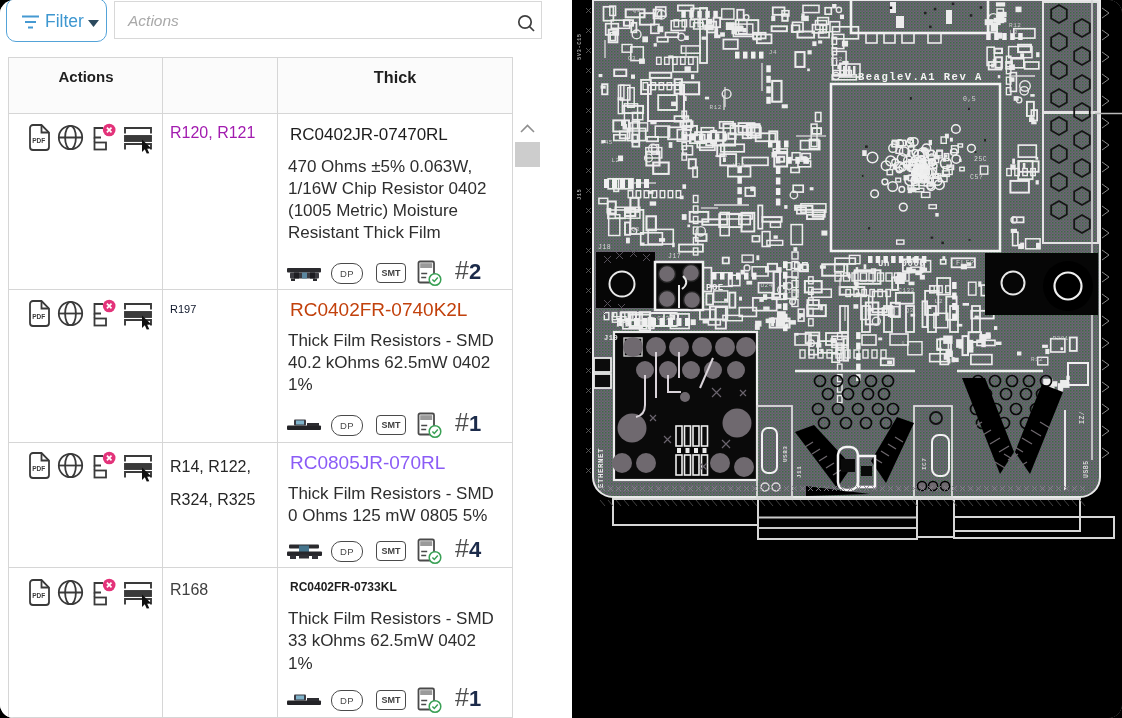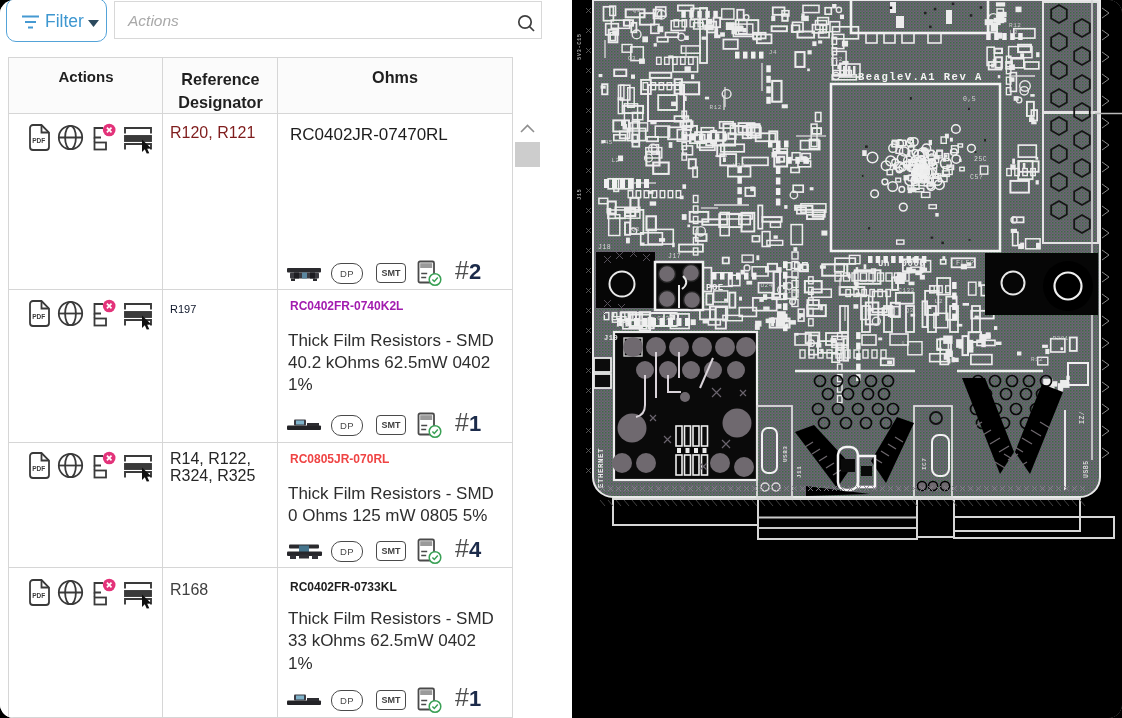--- a/index.html
+++ b/index.html
@@ -17,22 +17,21 @@
       </svg>
 <div style="position:absolute;left:114px;top:-6px;width:426px;height:36px;border:1px solid #d8d8d8;background:#fff"></div>
 <div style="position:absolute;left:128px;top:5px;font-size:15.5px;font-style:italic;color:#a9a9a9">Actions</div>
 <svg style="position:absolute;left:517px;top:7px" width="19" height="19" viewBox="0 0 19 19">
  <circle cx="8" cy="8" r="6.2" fill="none" stroke="#3f3f3f" stroke-width="1.7"></circle>
  <line x1="12.5" y1="12.5" x2="17" y2="17" stroke="#3f3f3f" stroke-width="1.7"></line>
       </svg>
 <div style="position:absolute;left:8px;top:50px;width:505px;height:661px;border:1px solid #d6d6d6;box-sizing:border-box"></div>
 <div style="position:absolute;left:9px;top:51px;width:503px;height:56px;background:#fbfbfb;border-bottom:1px solid #d6d6d6;box-sizing:border-box"></div>
 <div style="position:absolute;left:9px;top:61px;width:154px;text-align:center;font-size:15px;font-weight:bold;color:#1f1f1f">Actions</div>
-<div style="position:absolute;left:163px;top:61px;width:115px;text-align:center;font-size:16.2px;font-weight:bold;color:#1f1f1f;line-height:23px">Reference<br>Designator</div>
-<div style="position:absolute;left:278px;top:61px;width:234px;text-align:center;font-size:16.2px;font-weight:bold;color:#1f1f1f">Ohms</div>
+<div style="position:absolute;left:278px;top:61px;width:234px;text-align:center;font-size:16.2px;font-weight:bold;color:#1f1f1f">Thick</div>
 <div style="position:absolute;left:162px;top:51px;width:1px;height:659px;background:#d6d6d6"></div>
 <div style="position:absolute;left:277px;top:51px;width:1px;height:659px;background:#d6d6d6"></div>
 <div style="position:absolute;left:9px;top:281.5px;width:503px;height:1px;background:#d6d6d6"></div>
 <svg style="position:absolute;left:27px;top:116px" width="128" height="31" viewBox="0 0 128 31">
         <g stroke="#3a3a3a" stroke-width="1.8" fill="none">
       <path d="M3 5 a3 3 0 0 1 3 -3 H14.5 L22 9.5 V24 a3 3 0 0 1 -3 3 H6 A3 3 0 0 1 3 24 Z"></path>
       <path d="M14.5 2.5 L14.5 9.5 L22 9.5"></path>
         </g>
       <text x="5.2" y="19.5" font-family="Liberation Sans" font-size="6.5" font-weight="bold" fill="#3a3a3a">PDF</text>
         <g stroke="#3a3a3a" stroke-width="1.8" fill="none" transform="translate(31,1)">
@@ -52,22 +51,23 @@
         </g>
         <g stroke="#3a3a3a" stroke-width="1.9" fill="none" transform="translate(97,1)">
       <path d="M1 9.5 V4 H27 V9.5"></path>
       <rect x="1" y="12" width="26" height="5" fill="#3a3a3a"></rect>
       <path d="M1 25.5 V20 H27 V25.5"></path>
         </g>
       <g transform="translate(97,1)">
           <path d="M18 15.5 L27.5 24.5 L23.2 24.7 L25.3 29.2 L22.7 29.4 L20.8 25.3 L18 28 Z" fill="#111"></path>
         </g>
       </svg>
-<div style="position:absolute;left:170px;top:114.5px;font-size:16px;color:#7f1d1d;line-height:22.5px">R120, R121</div>
+<div style="position:absolute;left:170px;top:114.5px;font-size:16px;color:#a21caf;line-height:22.5px">R120, R121</div>
 <div style="position:absolute;left:290px;top:117.5px;font-size:17px;font-weight:normal;color:#1d1d1d">RC0402JR-07470RL</div>
+<div style="position:absolute;left:288px;top:148.5px;font-size:17px;color:#2e2e2e;line-height:22.3px">470 Ohms ±5% 0.063W,<br>1/16W Chip Resistor 0402<br>(1005 Metric) Moisture<br>Resistant Thick Film</div>
 <svg style="position:absolute;left:287px;top:259px" width="36" height="16" viewBox="0 0 36 16">
         <rect x="0" y="2" width="34" height="4.5" rx="1" fill="#2a2a2e"></rect>
         <rect x="3" y="6.5" width="29" height="6" rx="1" fill="#3a3a40"></rect>
         <rect x="7" y="6.5" width="5" height="6" fill="#1d1d22"></rect>
         <rect x="15" y="6.5" width="5" height="6" fill="#5b87a0"></rect>
         <rect x="23" y="6.5" width="5" height="6" fill="#1d1d22"></rect>
         <rect x="4" y="12.5" width="4" height="2.5" fill="#2a2a2e"></rect>
         <rect x="26" y="12.5" width="4" height="2.5" fill="#2a2a2e"></rect>
       </svg>
       <div style="position:absolute;left:331px;top:256px;width:30px;height:19px;border:1.7px solid #4a4a4a;border-radius:10px;text-align:center;font-size:9.5px;line-height:19px;color:#4a4a4a;letter-spacing:0.5px">DP</div>
@@ -105,21 +105,21 @@
         <g stroke="#3a3a3a" stroke-width="1.9" fill="none" transform="translate(97,1)">
       <path d="M1 9.5 V4 H27 V9.5"></path>
       <rect x="1" y="12" width="26" height="5" fill="#3a3a3a"></rect>
       <path d="M1 25.5 V20 H27 V25.5"></path>
         </g>
       <g transform="translate(97,1)">
           <path d="M18 15.5 L27.5 24.5 L23.2 24.7 L25.3 29.2 L22.7 29.4 L20.8 25.3 L18 28 Z" fill="#111"></path>
         </g>
       </svg>
 <div style="position:absolute;left:170px;top:290.5px;font-size:11px;color:#0f172a;line-height:22.5px">R197</div>
-<div style="position:absolute;left:290px;top:291.5px;font-size:12px;font-weight:bold;color:#a21caf">RC0402FR-0740K2L</div>
+<div style="position:absolute;left:290px;top:291.5px;font-size:19px;font-weight:normal;color:#c2410c">RC0402FR-0740K2L</div>
 <div style="position:absolute;left:288px;top:322.5px;font-size:17px;color:#2e2e2e;line-height:22.3px">Thick Film Resistors - SMD<br>40.2 kOhms 62.5mW 0402<br>1%</div>
 <svg style="position:absolute;left:287px;top:411px" width="36" height="16" viewBox="0 0 36 16">
     <rect x="7" y="1.5" width="12" height="6" rx="1" fill="#3c3c44"></rect>
     <rect x="9" y="2.5" width="8" height="4" fill="#7fb2c9"></rect>
     <rect x="0" y="7.5" width="34" height="4.5" rx="1" fill="#232327"></rect>
     <rect x="20" y="5" width="12" height="3" fill="#2c2c31"></rect>
       </svg>
       <div style="position:absolute;left:331px;top:408px;width:30px;height:19px;border:1.7px solid #4a4a4a;border-radius:10px;text-align:center;font-size:9.5px;line-height:19px;color:#4a4a4a;letter-spacing:0.5px">DP</div>
       <div style="position:absolute;left:376px;top:408px;width:28px;height:18px;border:1.8px solid #4a4a4a;border-radius:4px;text-align:center;font-size:9px;font-weight:bold;line-height:18px;color:#3f3f3f">SMT</div>
       <svg style="position:absolute;left:417px;top:405px" width="26" height="27" viewBox="0 0 26 27">
@@ -154,22 +154,22 @@
         </g>
         <g stroke="#3a3a3a" stroke-width="1.9" fill="none" transform="translate(97,1)">
       <path d="M1 9.5 V4 H27 V9.5"></path>
       <rect x="1" y="12" width="26" height="5" fill="#3a3a3a"></rect>
       <path d="M1 25.5 V20 H27 V25.5"></path>
         </g>
       <g transform="translate(97,1)">
           <path d="M18 15.5 L27.5 24.5 L23.2 24.7 L25.3 29.2 L22.7 29.4 L20.8 25.3 L18 28 Z" fill="#111"></path>
         </g>
       </svg>
-<div style="position:absolute;left:170px;top:442.5px;font-size:16px;color:#262626;line-height:17px">R14, R122,<br>R324, R325</div>
-<div style="position:absolute;left:290px;top:444.5px;font-size:12px;font-weight:bold;color:#ef4444">RC0805JR-070RL</div>
+<div style="position:absolute;left:170px;top:442.5px;font-size:16px;color:#262626;line-height:33px">R14, R122,<br>R324, R325</div>
+<div style="position:absolute;left:290px;top:444.5px;font-size:19px;font-weight:normal;color:#8b5cf6">RC0805JR-070RL</div>
 <div style="position:absolute;left:288px;top:475.5px;font-size:17px;color:#2e2e2e;line-height:22.3px">Thick Film Resistors - SMD<br>0 Ohms 125 mW 0805 5%</div>
 <svg style="position:absolute;left:287px;top:537px" width="36" height="18" viewBox="0 0 36 18">
         <rect x="2" y="0.5" width="30" height="4" rx="1" fill="#2a2a2e"></rect>
         <rect x="12" y="1.5" width="10" height="8" fill="#44748c"></rect>
         <rect x="0" y="7.5" width="35" height="4.5" rx="1" fill="#26262b"></rect>
         <rect x="3" y="11.5" width="6" height="3.5" fill="#33333a"></rect>
         <rect x="25" y="11.5" width="6" height="3.5" fill="#33333a"></rect>
         <rect x="12" y="10.5" width="10" height="4" fill="#2e2e34"></rect>
       </svg>
       <div style="position:absolute;left:331px;top:534px;width:30px;height:19px;border:1.7px solid #4a4a4a;border-radius:10px;text-align:center;font-size:9.5px;line-height:19px;color:#4a4a4a;letter-spacing:0.5px">DP</div>

